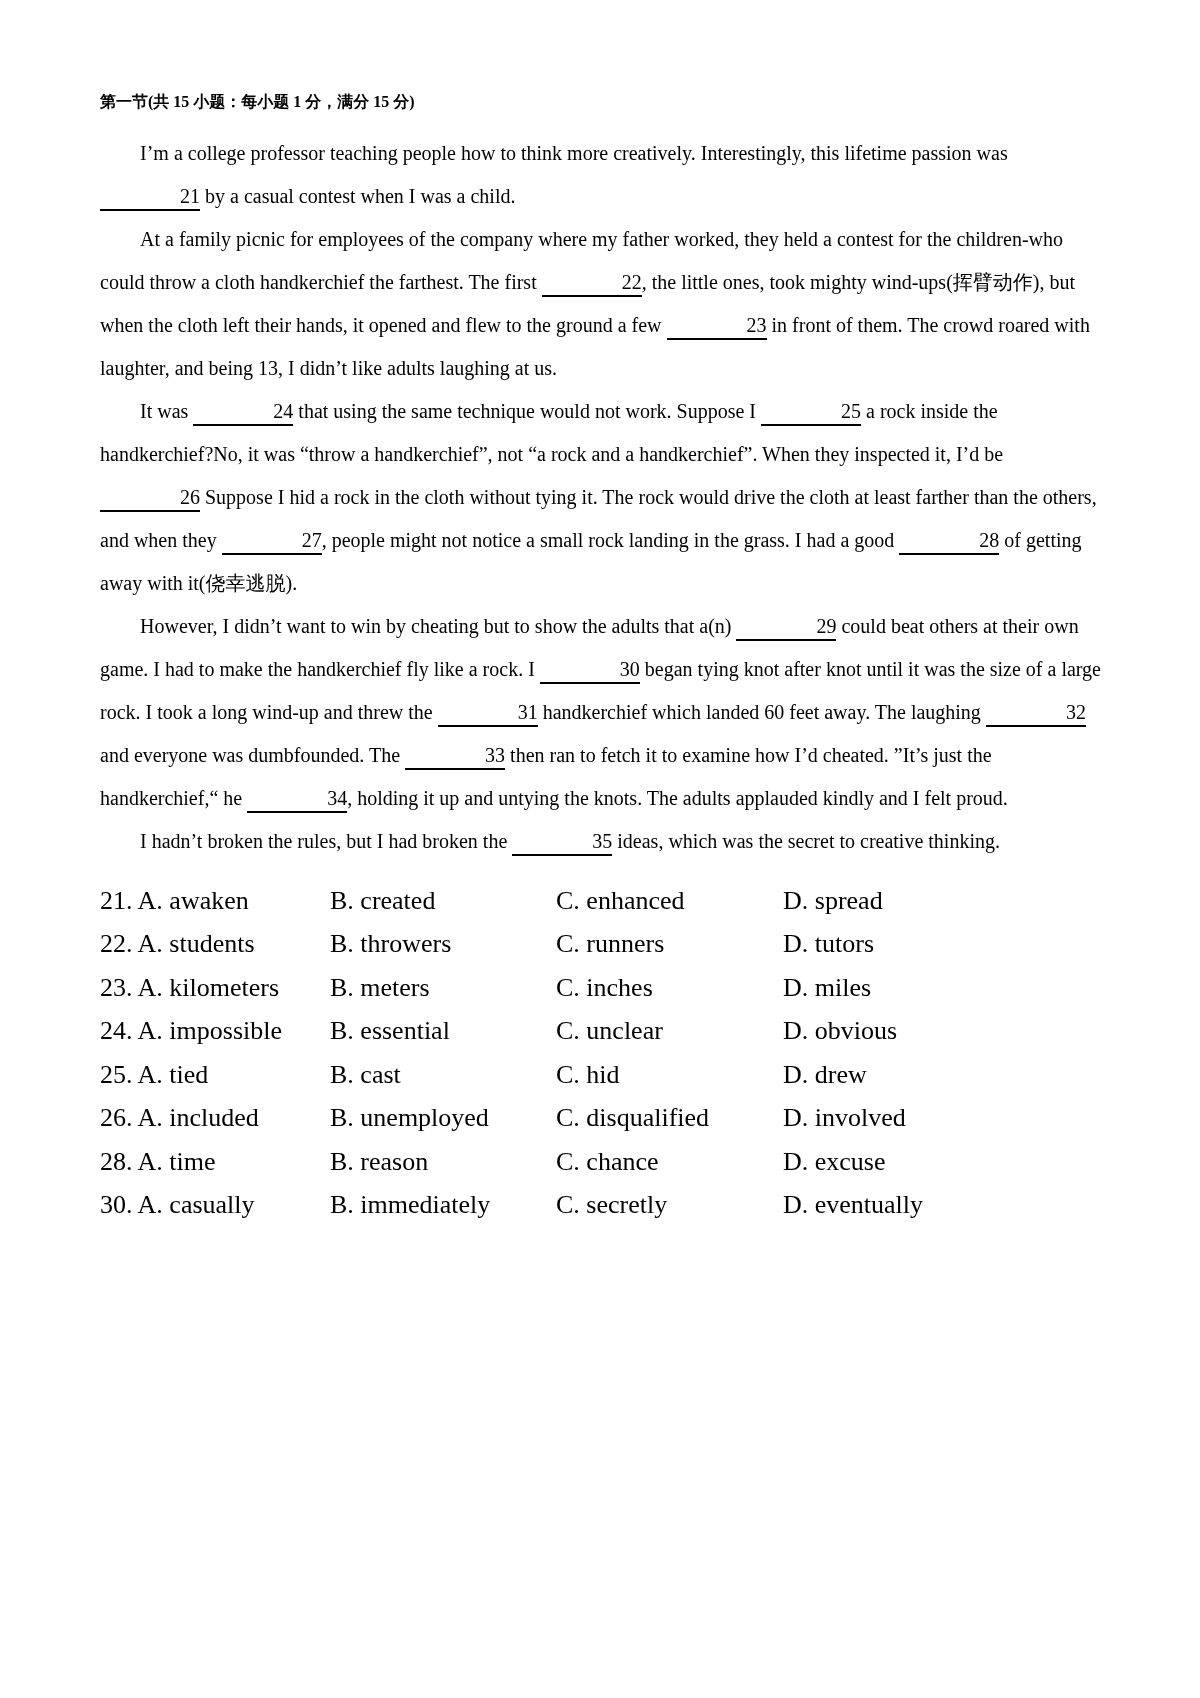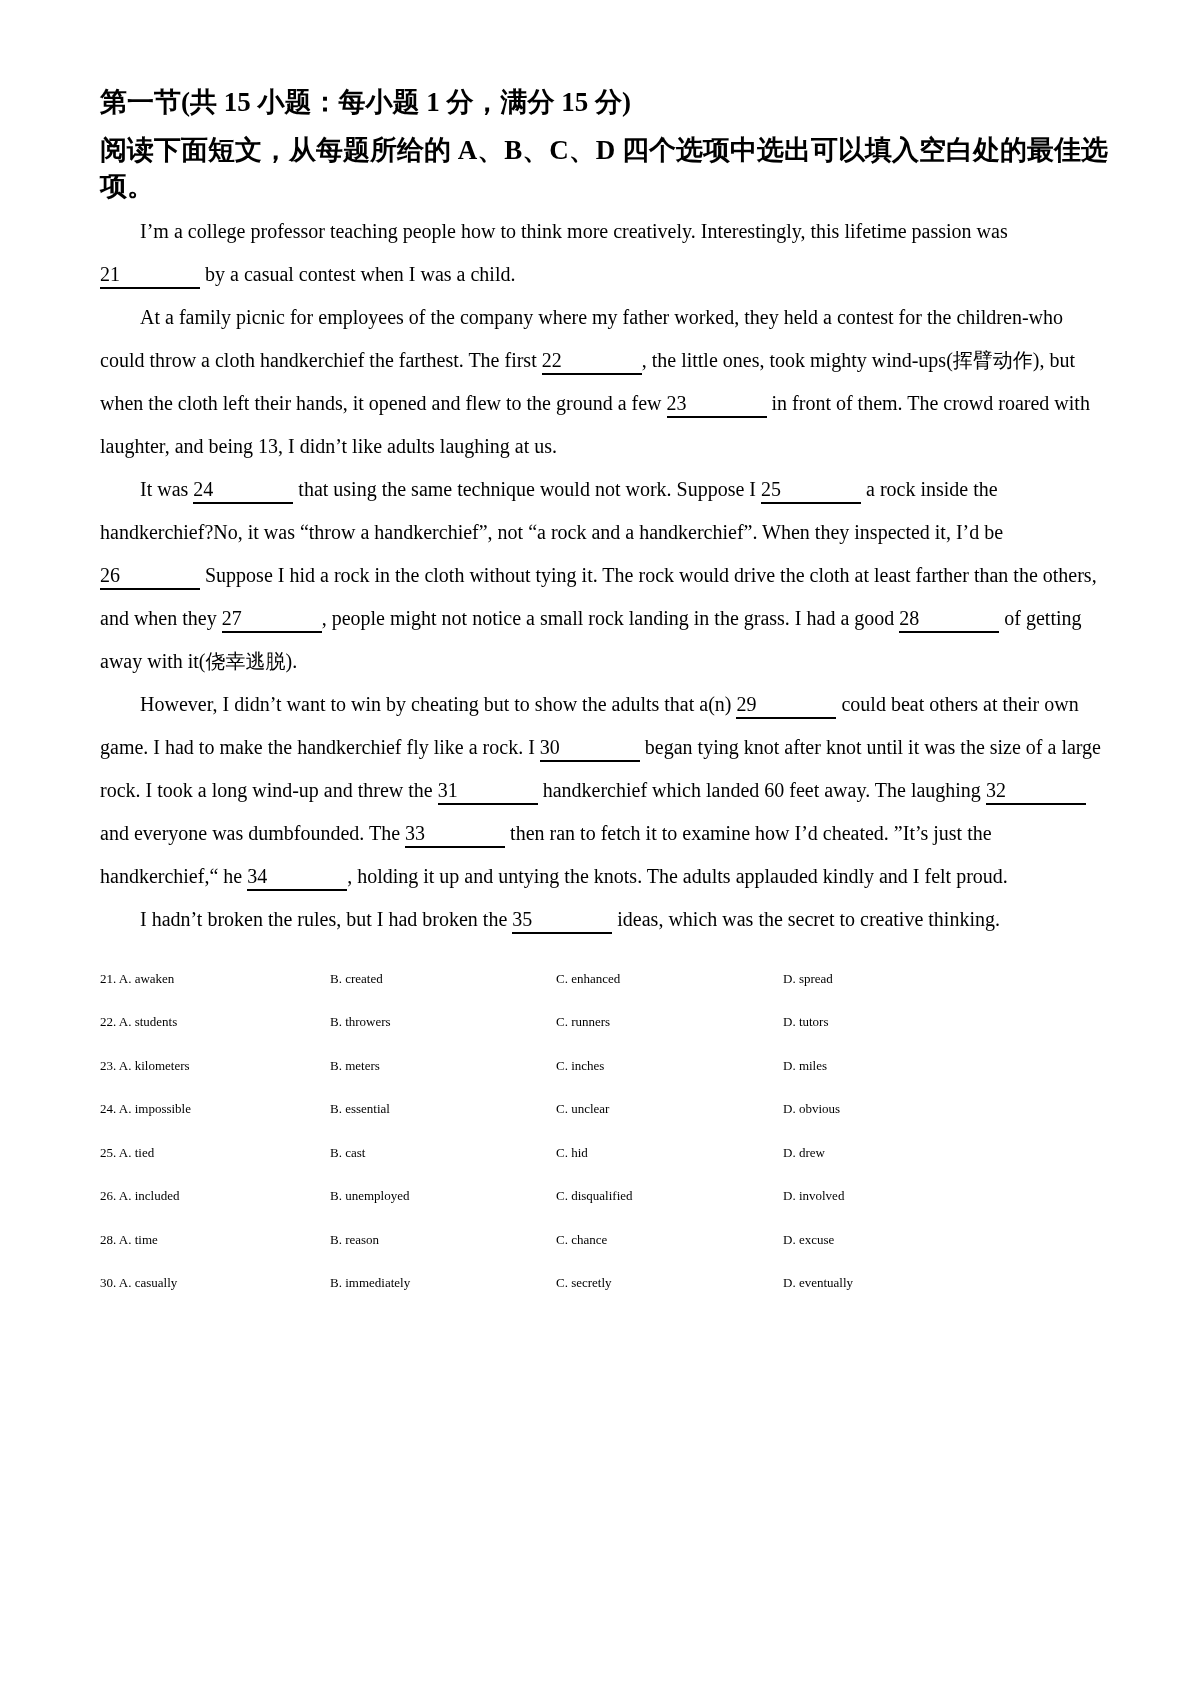--- a/index.html
+++ b/index.html
@@ -8,58 +8,57 @@
     box-sizing: border-box;
     width: 1200px;
     height: 1698px;
     padding: 84px 92px 0 100px;
     background: #ffffff;
     color: #000000;
     font-family: "Liberation Serif", "DejaVu Serif", serif;
   }
   .heading {
     font-weight: 700;
-    font-size: 27px;
+    font-size: 16px;
     line-height: 36px;
     margin: 0;
   }
   .section-title { margin-bottom: 12px; }
   .instructions  { margin-bottom: 6px; }
   .passage p {
     font-size: 20px;
     line-height: 43px;
     margin: 0;
     text-indent: 40px;
     text-align: left;
   }
   .blank {
     display: inline-block;
     min-width: 100px;
     line-height: 26px;
-    text-align: left;
+    text-align: right;
     text-indent: 0;
     border-bottom: 2px solid #000;
     vertical-align: baseline;
   }
   .options { margin-top: 16px; }
   .opt-row {
     display: grid;
     grid-template-columns: 230px 226px 227px 1fr;
     height: 43.5px;
     align-items: center;
-    font-size: 13px;
+    font-size: 26px;
   }
   .opt-cell { white-space: nowrap; }
 </style>
 </head>
 <body>
 
 <div class="page">
   <p class="heading section-title">第一节(共 15 小题：每小题 1 分，满分 15 分)</p>
-  <p class="heading instructions">阅读下面短文，从每题所给的 A、B、C、D 四个选项中选出可以填入空白处的最佳选项。</p>
 
   <div class="passage">
       <p>I’m a college professor teaching people how to think more creatively. Interestingly, this lifetime passion was <span class="blank">21</span> by a casual contest when I was a child.</p>
       <p>At a family picnic for employees of the company where my father worked, they held a contest for the children-who could throw a cloth handkerchief the farthest. The first <span class="blank">22</span>, the little ones, took mighty wind-ups(挥臂动作), but when the cloth left their hands, it opened and flew to the ground a few <span class="blank">23</span> in front of them. The crowd roared with laughter, and being 13, I didn’t like adults laughing at us.</p>
       <p>It was <span class="blank">24</span> that using the same technique would not work. Suppose I <span class="blank">25</span> a rock inside the handkerchief?No, it was “throw a handkerchief”, not “a rock and a handkerchief”. When they inspected it, I’d be <span class="blank">26</span> Suppose I hid a rock in the cloth without tying it. The rock would drive the cloth at least farther than the others, and when they <span class="blank">27</span>, people might not notice a small rock landing in the grass. I had a good <span class="blank">28</span> of getting away with it(侥幸逃脱).</p>
       <p>However, I didn’t want to win by cheating but to show the adults that a(n) <span class="blank">29</span> could beat others at their own game. I had to make the handkerchief fly like a rock. I <span class="blank">30</span> began tying knot after knot until it was the size of a large rock. I took a long wind-up and threw the <span class="blank">31</span> handkerchief which landed 60 feet away. The laughing <span class="blank">32</span> and everyone was dumbfounded. The <span class="blank">33</span> then ran to fetch it to examine how I’d cheated. ”It’s just the handkerchief,“ he <span class="blank">34</span>, holding it up and untying the knots. The adults applauded kindly and I felt proud.</p>
       <p>I hadn’t broken the rules, but I had broken the <span class="blank">35</span> ideas, which was the secret to creative thinking.</p>
     </div>
 
   <div class="options">

